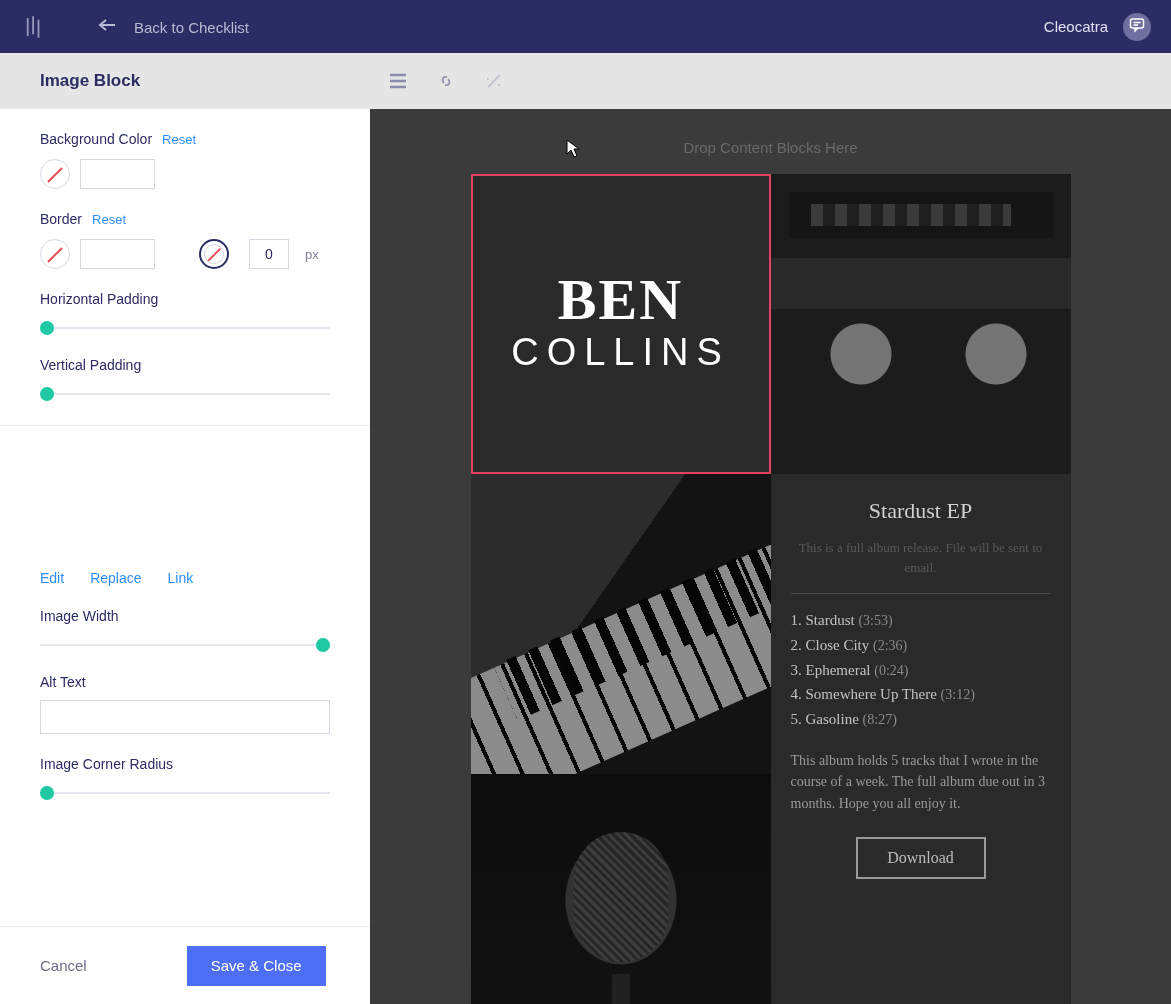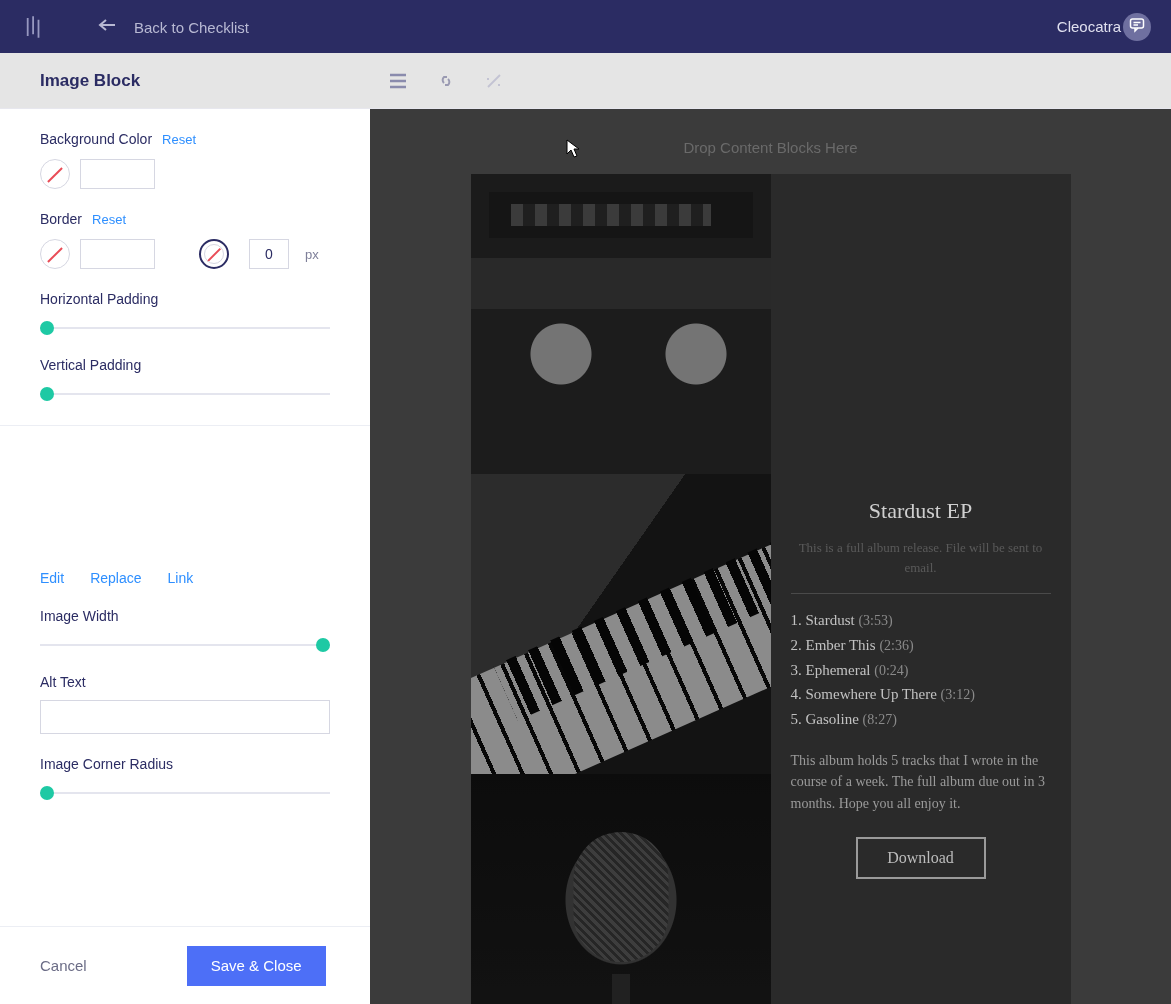--- a/index.html
+++ b/index.html
@@ -6,21 +6,21 @@
   body { font-family: -apple-system, "Helvetica Neue", Arial, sans-serif; width:1171px; height:1004px; overflow:hidden; background:#fff; }
   
   
   .topbar { height:53px; background:#2b2c63; display:flex; align-items:center; padding:0 20px; color:#b8b9d3; }
   .logo { width:28px; height:28px; display:flex; align-items:center; justify-content:center; margin-right:50px; }
   .logo svg { width:18px; height:22px; }
   .back-wrap { display:flex; align-items:flex-end; gap:18px; cursor:pointer; }
   .back-arrow svg { width:18px; height:14px; }
   .back-text { font-size:15px; color:#b8b9d3; }
   .topbar-spacer { flex:1; }
-  .username { font-size:15px; color:#e0e0ef; margin-right:2px; }
+  .username { font-size:15px; color:#e0e0ef; margin-right:15px; }
   .chat-btn { width:28px; height:28px; border-radius:50%; background:#6f70a0; display:flex; align-items:center; justify-content:center; }
   .chat-btn svg { width:16px; height:16px; }
 
   
   .subbar { height:56px; background:#e5e5e5; display:flex; align-items:center; border-bottom:1px solid #e7e7ee; }
   .subbar-left { width:370px; padding-left:40px; font-size:17px; font-weight:600; color:#2b2c63; }
   .subbar-icons { display:flex; gap:28px; padding-left:18px; }
   .subbar-icons .ic { width:20px; height:20px; color:#9a9ab2; }
   .subbar-icons .ic.active { color:#6f70a0; }
 
@@ -247,35 +247,39 @@
 
   <div class="canvas">
     <div class="cursor">
       <svg viewBox="0 0 14 20">
           <path d="M1 1 L1 15 L5 11 L8 18 L11 17 L8 10 L13 10 Z" fill="#fff" stroke="#000" stroke-width="1"></path>
         </svg>
     </div>
     <div class="dropzone">Drop Content Blocks Here</div>
     <div class="email">
       <div class="row1">
+        <div class="cell logo-cell">
+          <div class="ben">BEN</div>
+          <div class="collins">COLLINS</div>
+        </div>
         <div class="cell">
           <div class="img-fake tape-deck"></div>
         </div>
       </div>
       <div class="row2">
         <div class="cell">
           <div class="img-fake piano"></div>
         </div>
         <div class="info">
           <h2>Stardust EP</h2>
           <div class="sub">This is a full album release. File will be sent to email.</div>
           <hr>
           <div class="tracks">
             <div><span>1.</span> <b>Stardust</b> <span class="dur">(3:53)</span></div>
-            <div><span>2.</span> <b>Ember This</b> <span class="dur">(2:36)</span></div>
+            <div><span>2.</span> <b>Close City</b> <span class="dur">(2:36)</span></div>
             <div><span>3.</span> <b>Ephemeral</b> <span class="dur">(0:24)</span></div>
             <div><span>4.</span> <b>Somewhere Up There</b> <span class="dur">(3:12)</span></div>
             <div><span>5.</span> <b>Gasoline</b> <span class="dur">(8:27)</span></div>
           </div>
           <div class="desc">This album holds 5 tracks that I wrote in the course of a week. The full album due out in 3 months. Hope you all enjoy it.</div>
           <div class="dl-btn">Download</div>
         </div>
       </div>
       <div class="row3">
         <div class="cell">

